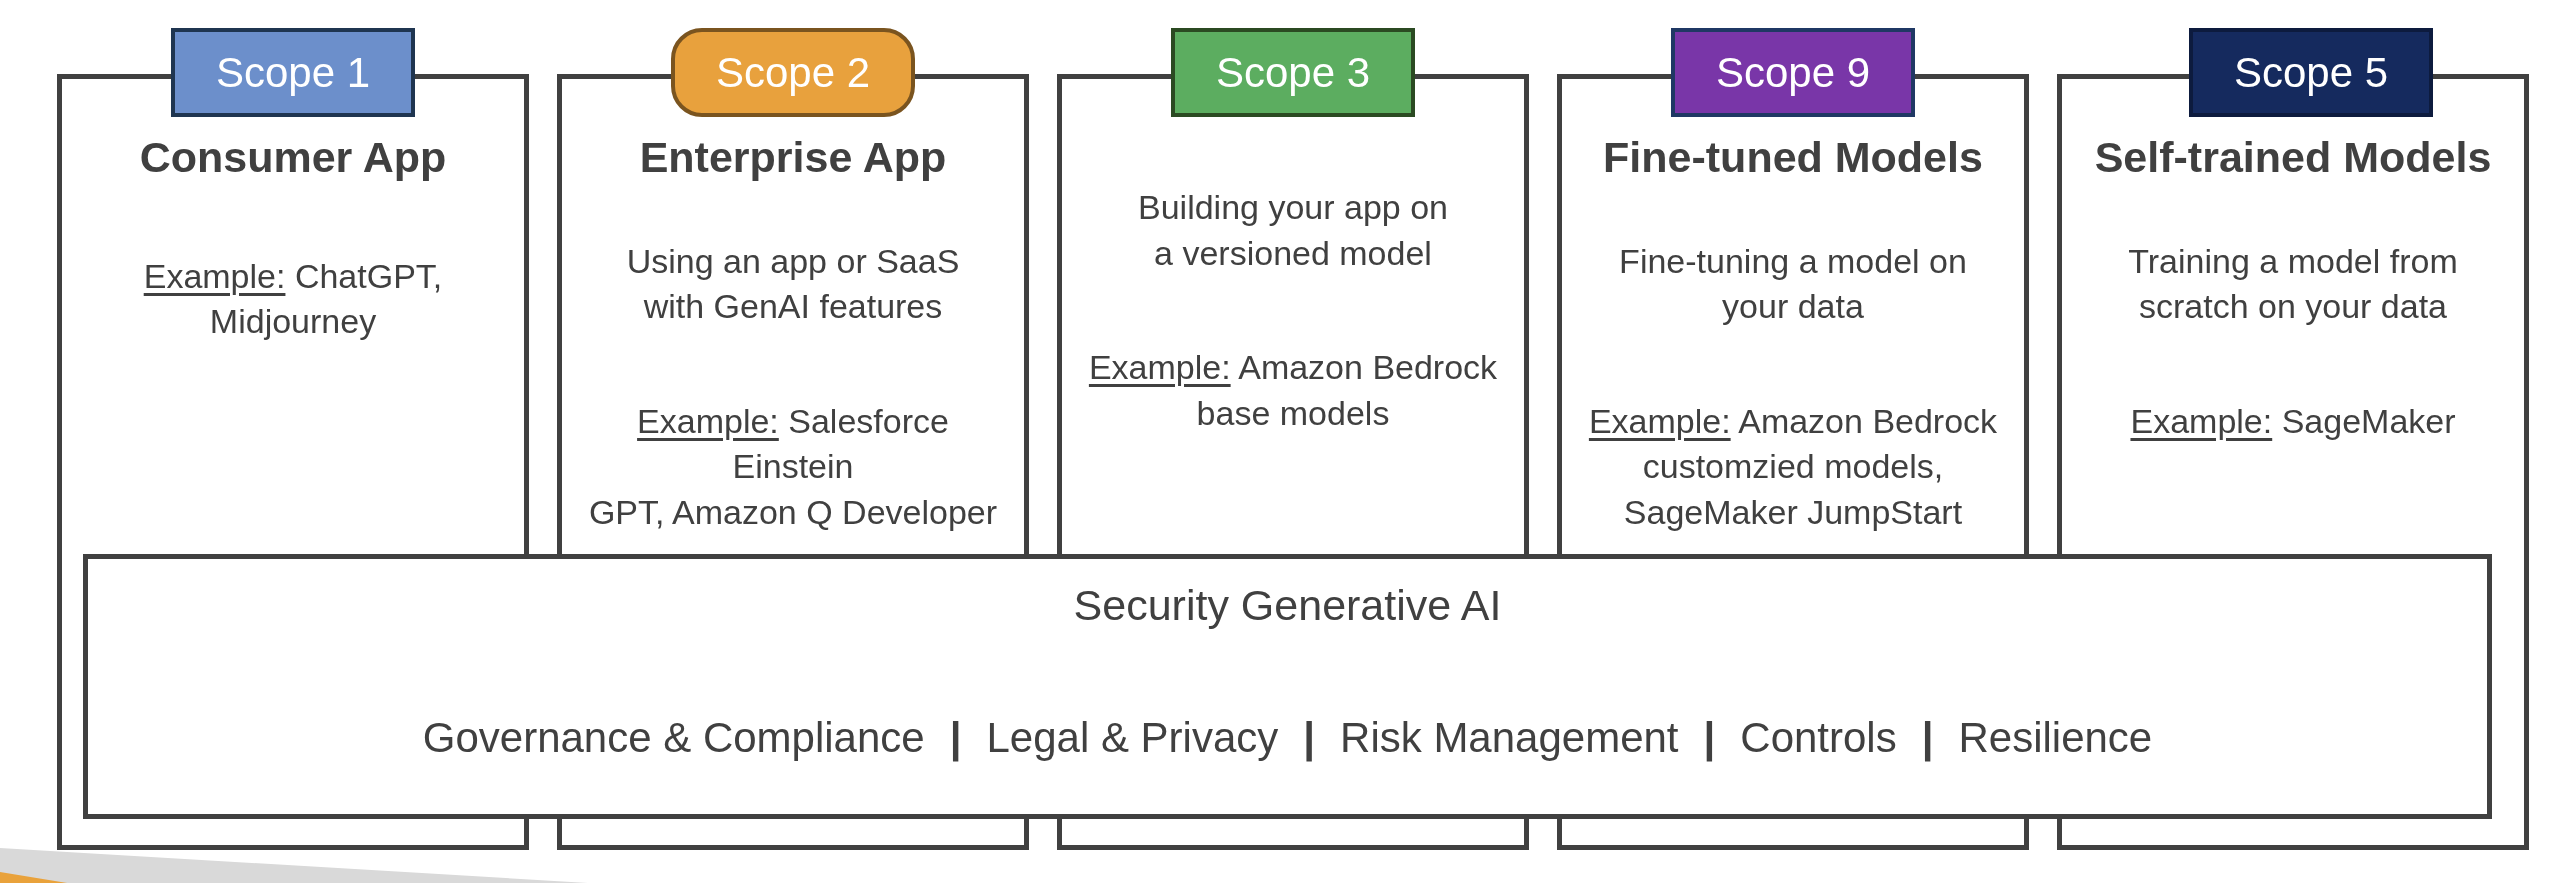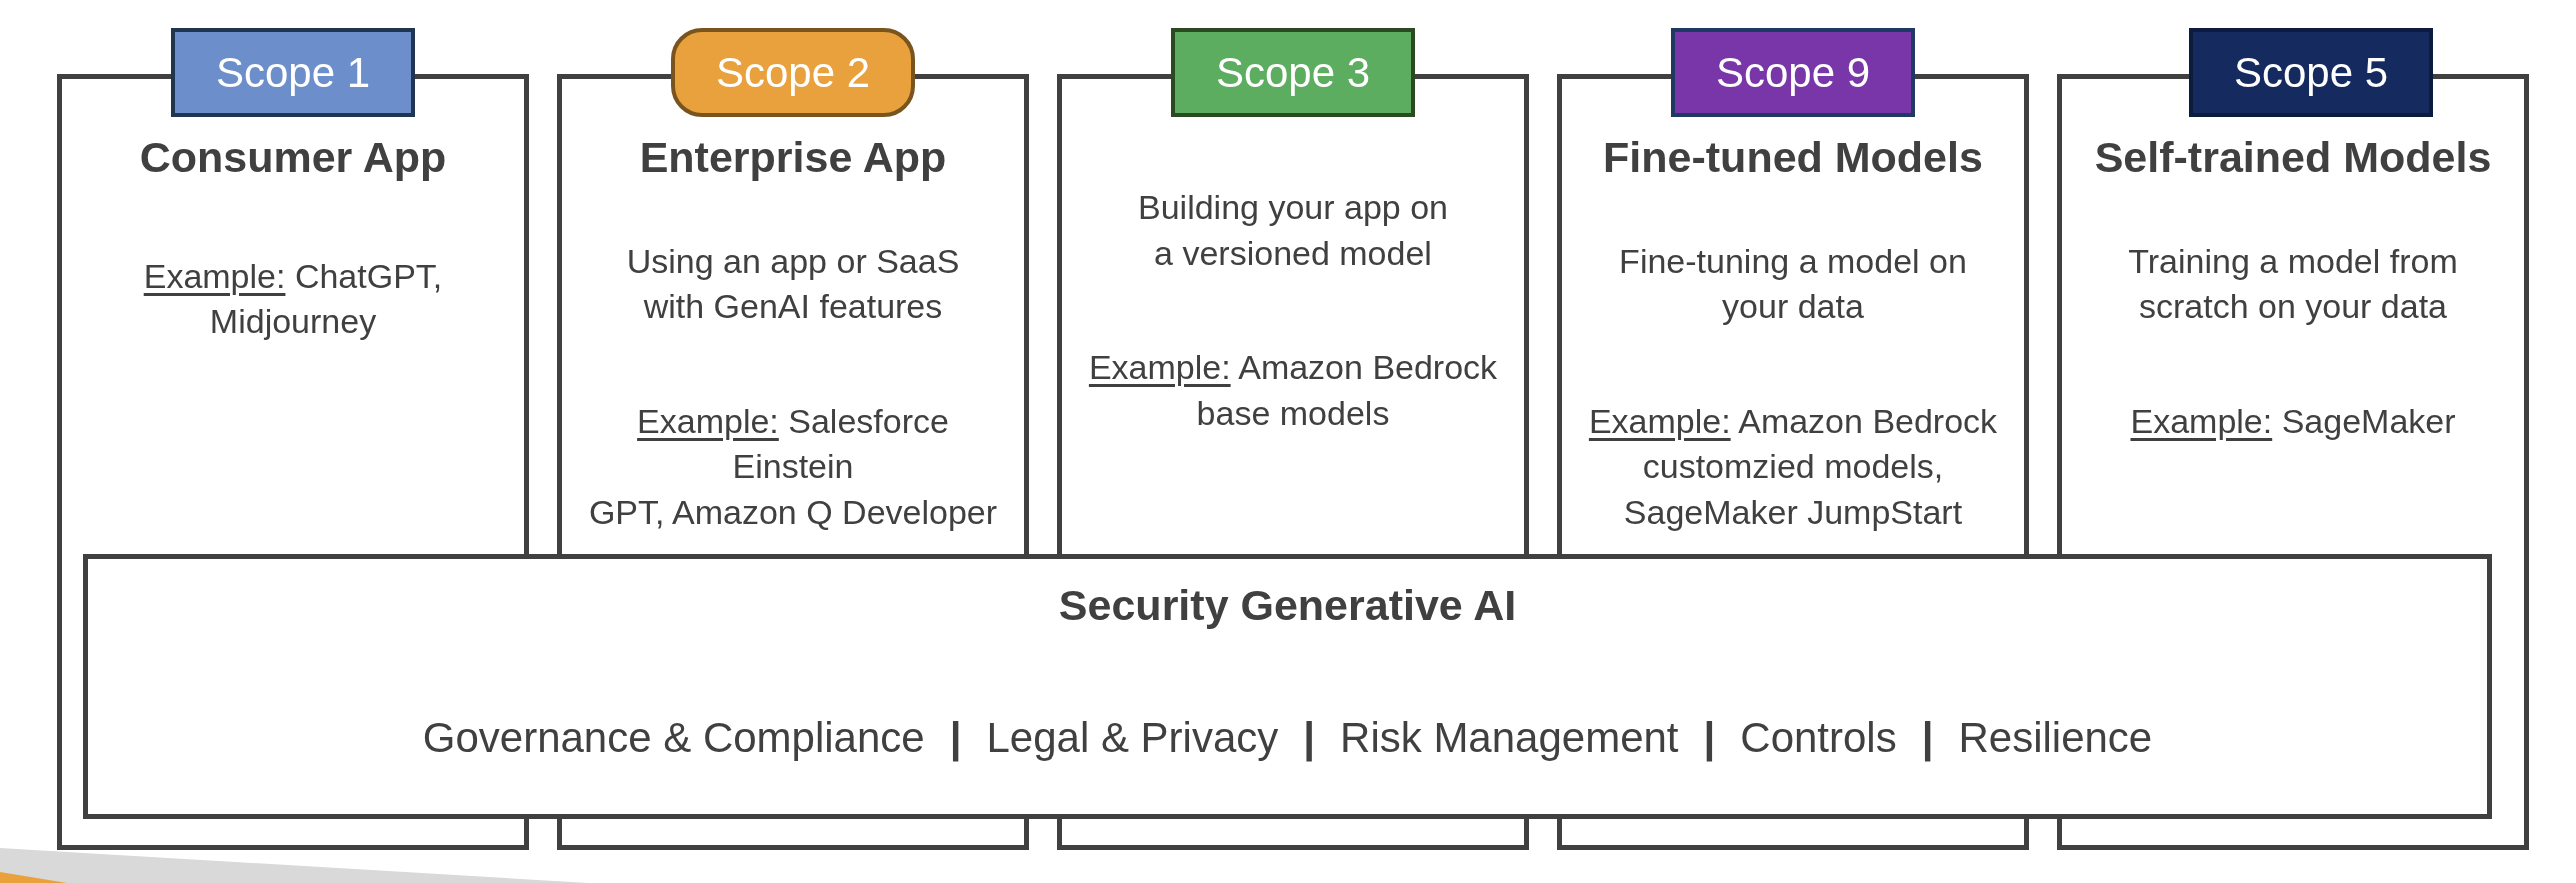--- a/index.html
+++ b/index.html
@@ -28,21 +28,21 @@
   .col-desc{margin-top:54px;font-size:34px;line-height:1.34;white-space:pre-line;}
   .col-example{margin-top:69px;font-size:34px;line-height:1.34;}
   .example-label{text-decoration:underline;text-underline-offset:5.4px;}
   .example-text{white-space:pre-line;}
   
   .security-box{
     position:absolute;left:83px;top:554px;width:2409px;height:265px;
     box-sizing:border-box;border:5.4px solid #404040;background:#ffffff;
     z-index:5;text-align:center;padding-top:20px;
   }
-  .security-title{font-size:43px;font-weight:700;line-height:1.25;}
+  .security-title{font-size:43px;font-weight:400;line-height:1.25;}
   .security-cats{margin-top:80px;font-size:42px;line-height:1.2;text-align:center;}
   .cat-sep{font-weight:700;margin:0 25px;}
   
   .decor-grey{
     position:absolute;left:0;top:848px;width:588px;height:35px;z-index:1;
     clip-path:polygon(0 0,100% 100%,0 100%);
   }
   .decor-orange{
     position:absolute;left:0;top:872px;width:72px;height:11.8px;z-index:2;
     clip-path:polygon(0 0,100% 100%,0 100%);

